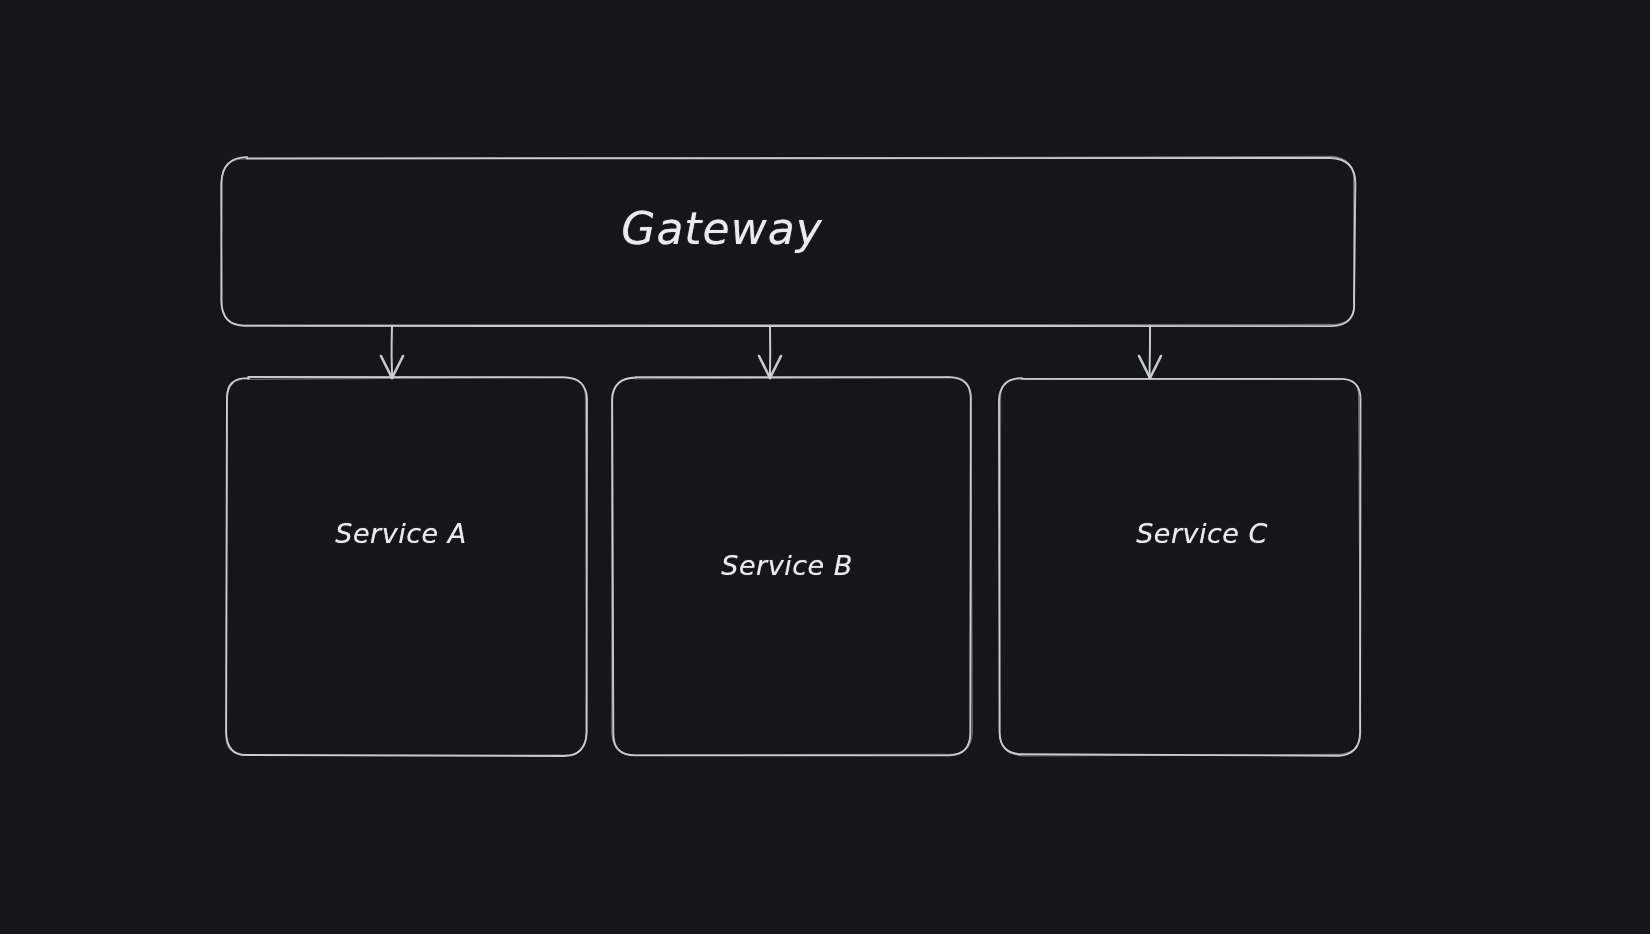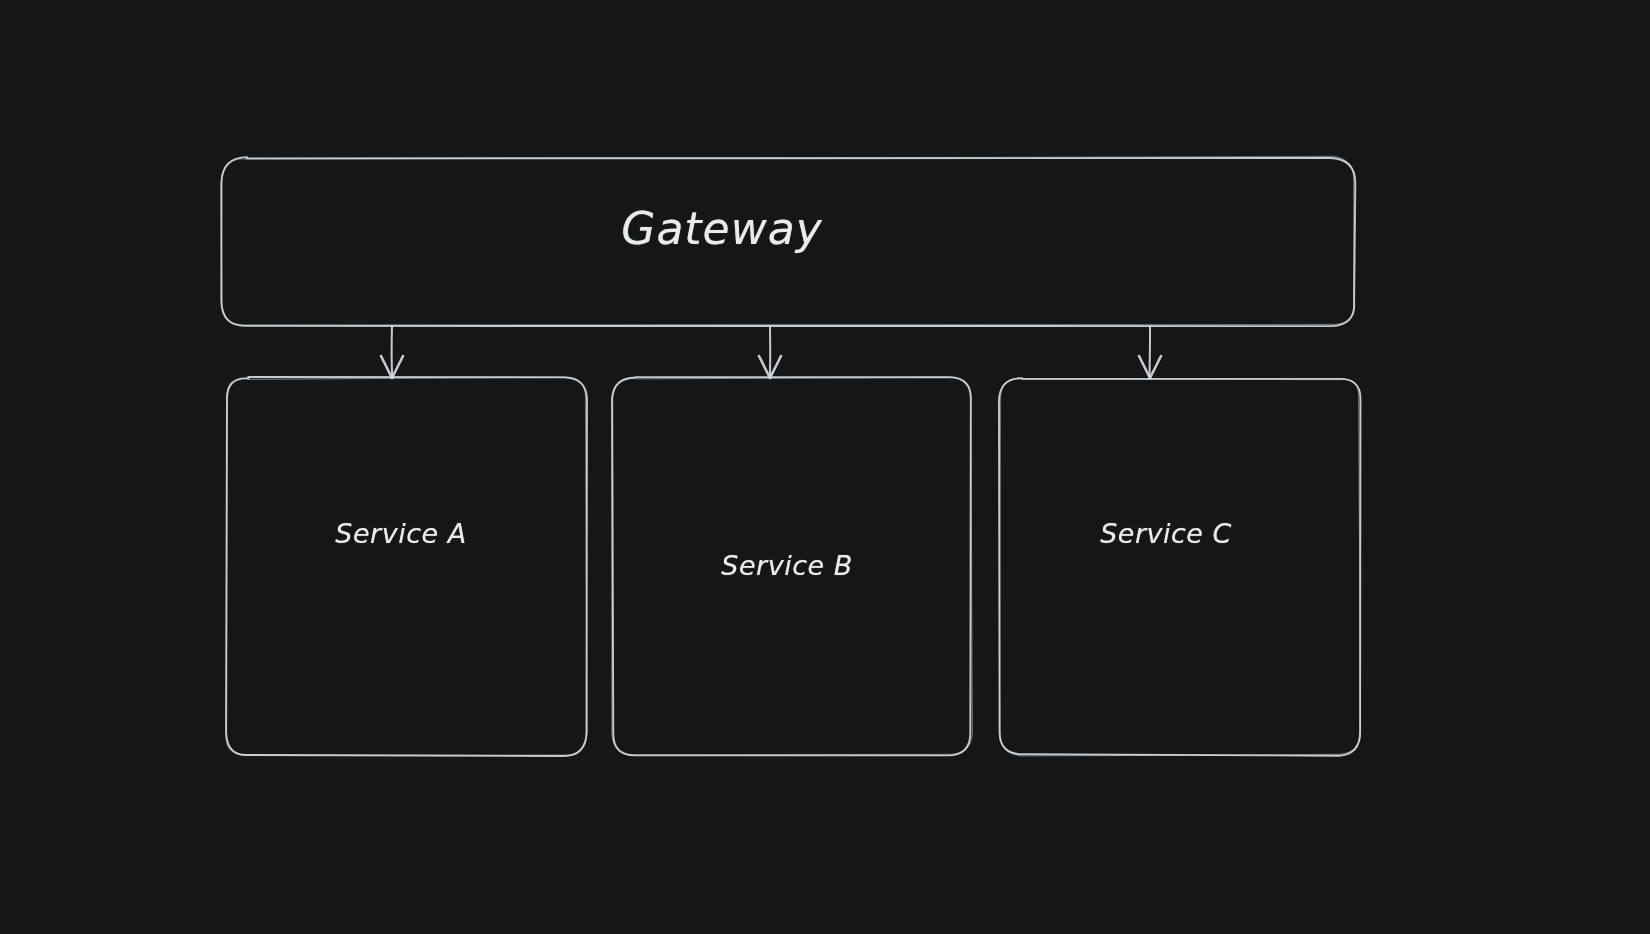--- a/index.html
+++ b/index.html
@@ -99,15 +99,15 @@
   <div class="hit" id="hit-gateway" style="left: 222px; top: 158px; width: 1133px; height: 168px;"></div>
   <div class="node-label title" id="label-gateway" style="left: 722px; top: 228px;">Gateway</div>
 
   <div class="hit" id="hit-service-a" style="left: 226px; top: 378px; width: 360px; height: 377px;"></div>
   <div class="node-label sub" id="label-service-a" style="left: 401px; top: 533px;">Service A</div>
 
   <div class="hit" id="hit-service-b" style="left: 613px; top: 378px; width: 358px; height: 377px;"></div>
   <div class="node-label sub" id="label-service-b" style="left: 787px; top: 565px;">Service B</div>
 
   <div class="hit" id="hit-service-c" style="left: 1000px; top: 378px; width: 360px; height: 377px;"></div>
-  <div class="node-label sub" id="label-service-c" style="left: 1166px; top: 533px; font-style: italic;">Service C</div>
+  <div class="node-label sub" id="label-service-c" style="left: 1202px; top: 533px; font-style: italic;">Service C</div>
 
 </div>
 
 </body></html>

